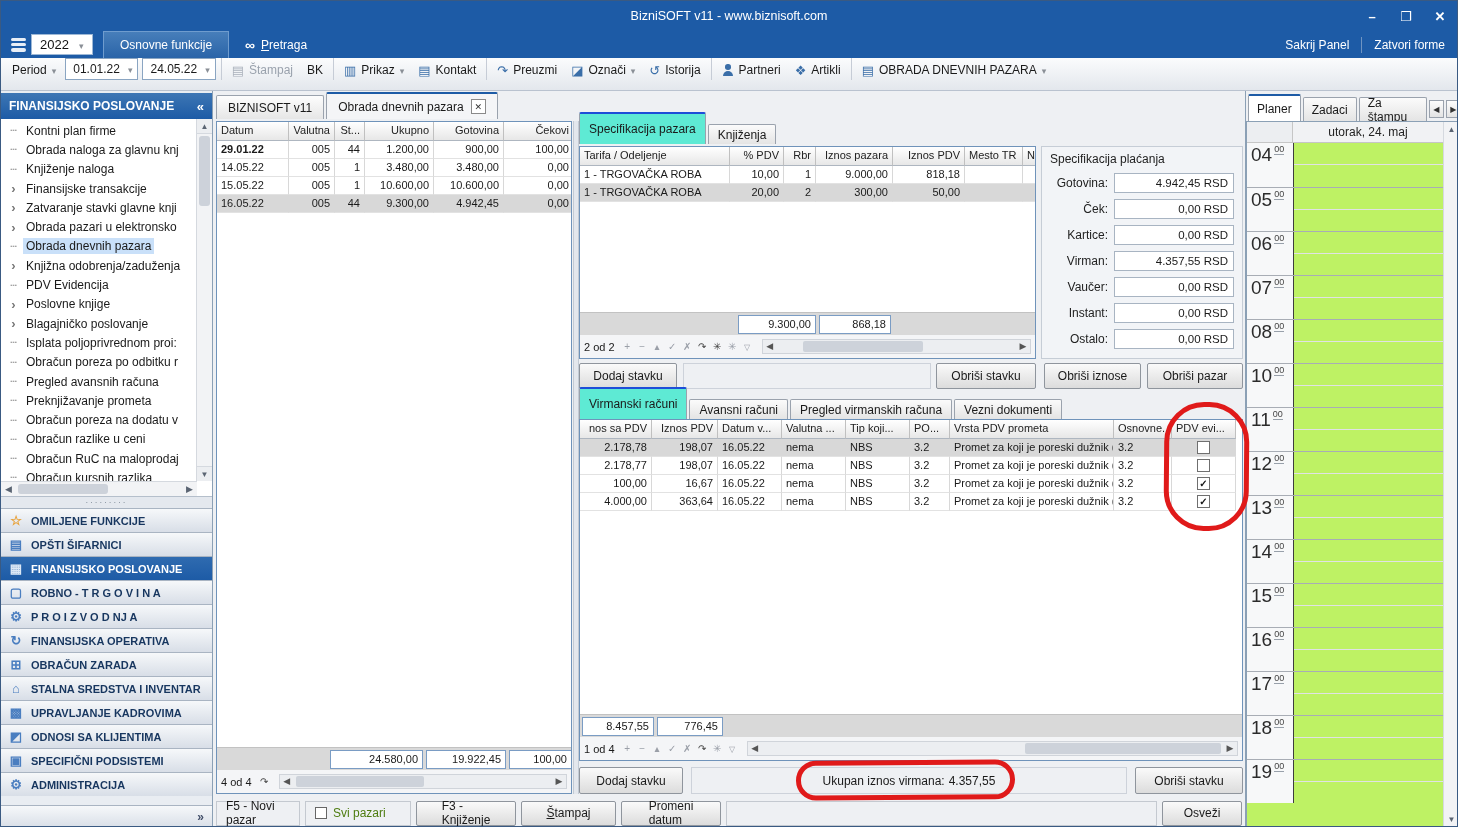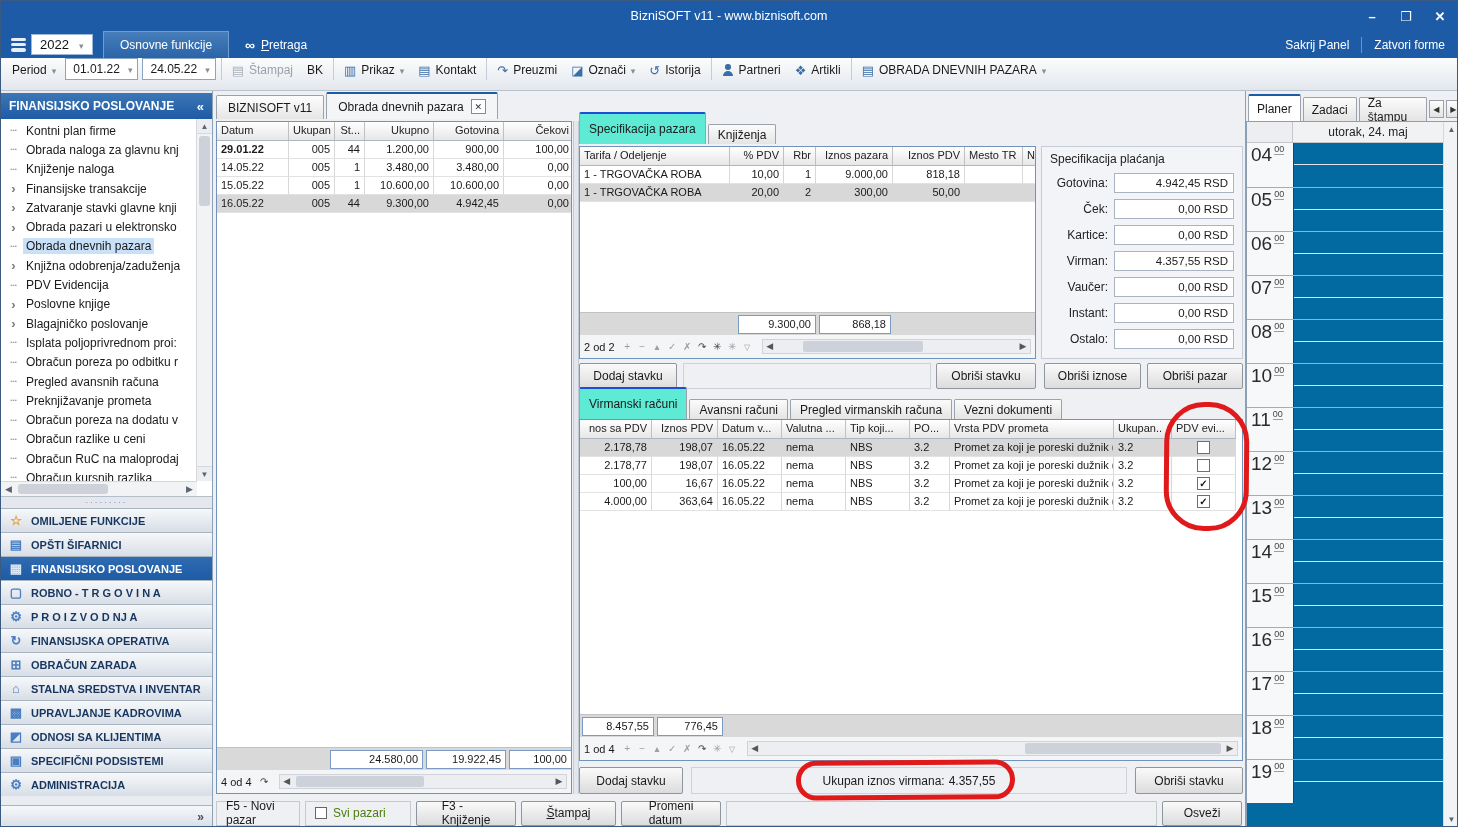--- a/index.html
+++ b/index.html
@@ -153,21 +153,21 @@
   .maroon{color:#4d7c0f}
   .ckb{width:12px;height:12px;border:1px solid #666;background:#fff;display:inline-block}
   .sb-fill{flex:1;height:25px;border:1px solid #c4c9d0;background:#eef0f3}
 
   
   .planner{position:absolute;left:1245px;top:90px;width:213px;height:737px;background:#eef0f3}
   .pl-tabs{position:absolute;left:2px;top:2px;height:28px;display:flex;align-items:flex-end;gap:2px;width:100%}
   .pl-tab{height:24px;padding:0 8px;display:flex;align-items:center;background:linear-gradient(#fbfbfb,#e4e4e4);border:1px solid #9aa2ad;border-bottom:none;border-radius:2px 2px 0 0;font-size:12px}
   .pl-tab.active{height:27px;background:#fff;border-top:2px solid #1d5ba6}
   .pl-arr{width:17px;height:18px;border:1px solid #9aa2ad;background:linear-gradient(#fdfdfd,#e3e3e3);display:flex;align-items:center;justify-content:center;font-size:8px;color:#333;margin-bottom:3px}
-  .pl-body{position:absolute;left:0;top:30px;width:213px;height:707px;border:1px solid #8ba0b5;border-right:none;background:#0369a1;display:flex}
+  .pl-body{position:absolute;left:0;top:30px;width:213px;height:707px;border:1px solid #8ba0b5;border-right:none;background:#bef264;display:flex}
   .pl-left{flex:1;overflow:hidden}
   .pl-header{height:21px;background:#f1f2f4;border-bottom:1px solid #c6c6c6;display:flex}
   .pl-corner{width:46px;border-right:1px solid #c6c6c6;background:#eceef1}
   .pl-day{flex:1;display:flex;align-items:center;justify-content:center;font-size:12px;color:#222}
   .hour-row{display:flex;height:44px;border-top:1px solid #a8adb5}
   .hour-row:first-child{border-top:none}
   .h-lab{width:46px;padding:1px 4px;background:#f7f8f9;color:#2b2b2b}
   .h-num{font-size:19px}
   .h-min{font-size:9px;vertical-align:top;border-bottom:1px solid #98a0aa;margin-left:2px;color:#444}
   .h-cont{flex:1;border-left:1px solid #3d3d3d;display:flex;flex-direction:column}
@@ -440,21 +440,21 @@
       <div class="doc-tab active">
         <span>Obrada dnevnih pazara</span>
         <span class="tclose"></span>
       </div>
     </div>
 
     <div class="pz-panel panelborder">
       <div class="g-wrap">
           <div class="g-row g-head">
             <div class="g-cell" style="width: 72px;">Datum</div>
-            <div class="g-cell ar" style="width: 46px;">Ukupan</div>
+            <div class="g-cell ar" style="width: 46px;">Valutna</div>
             <div class="g-cell ar" style="width: 30px;">St...</div>
             <div class="g-cell ar" style="width: 69px;">Ukupno</div>
             <div class="g-cell ar" style="width: 70px;">Gotovina</div>
             <div class="g-cell ar" style="width: 70px;">Čekovi</div>
           </div>
           <div class="g-row g-body">
             <div class="g-cell" style="width: 72px; font-weight: bold;">29.01.22</div>
             <div class="g-cell ar" style="width: 46px;">005</div>
             <div class="g-cell ar" style="width: 30px;">44</div>
             <div class="g-cell ar" style="width: 69px;">1.200,00</div>
@@ -629,21 +629,21 @@
       <div class="vm-panel panelborder">
         <div class="g-wrap">
             <div class="g-row g-head">
               <div class="g-cell ar" style="width: 72px;">nos sa PDV</div>
               <div class="g-cell ar" style="width: 66px;">Iznos PDV</div>
               <div class="g-cell" style="width: 64px;">Datum v...</div>
               <div class="g-cell" style="width: 64px;">Valutna ...</div>
               <div class="g-cell" style="width: 64px;">Tip koji...</div>
               <div class="g-cell" style="width: 40px;">PO...</div>
               <div class="g-cell" style="width: 164px;">Vrsta PDV prometa</div>
-              <div class="g-cell" style="width: 58px;">Ukupan..</div>
+              <div class="g-cell" style="width: 58px;">Osnovne..</div>
               <div class="g-cell" style="width: 64px;">PDV evi...</div>
             </div>
             <div class="g-row g-body sel">
               <div class="g-cell ar" style="width: 72px;">2.178,78</div>
               <div class="g-cell ar" style="width: 66px;">198,07</div>
               <div class="g-cell" style="width: 64px;">16.05.22</div>
               <div class="g-cell" style="width: 64px;">nema</div>
               <div class="g-cell" style="width: 64px;">NBS</div>
               <div class="g-cell" style="width: 40px;">3.2</div>
               <div class="g-cell" style="width: 164px;">Promet za koji je poreski dužnik (</div>

